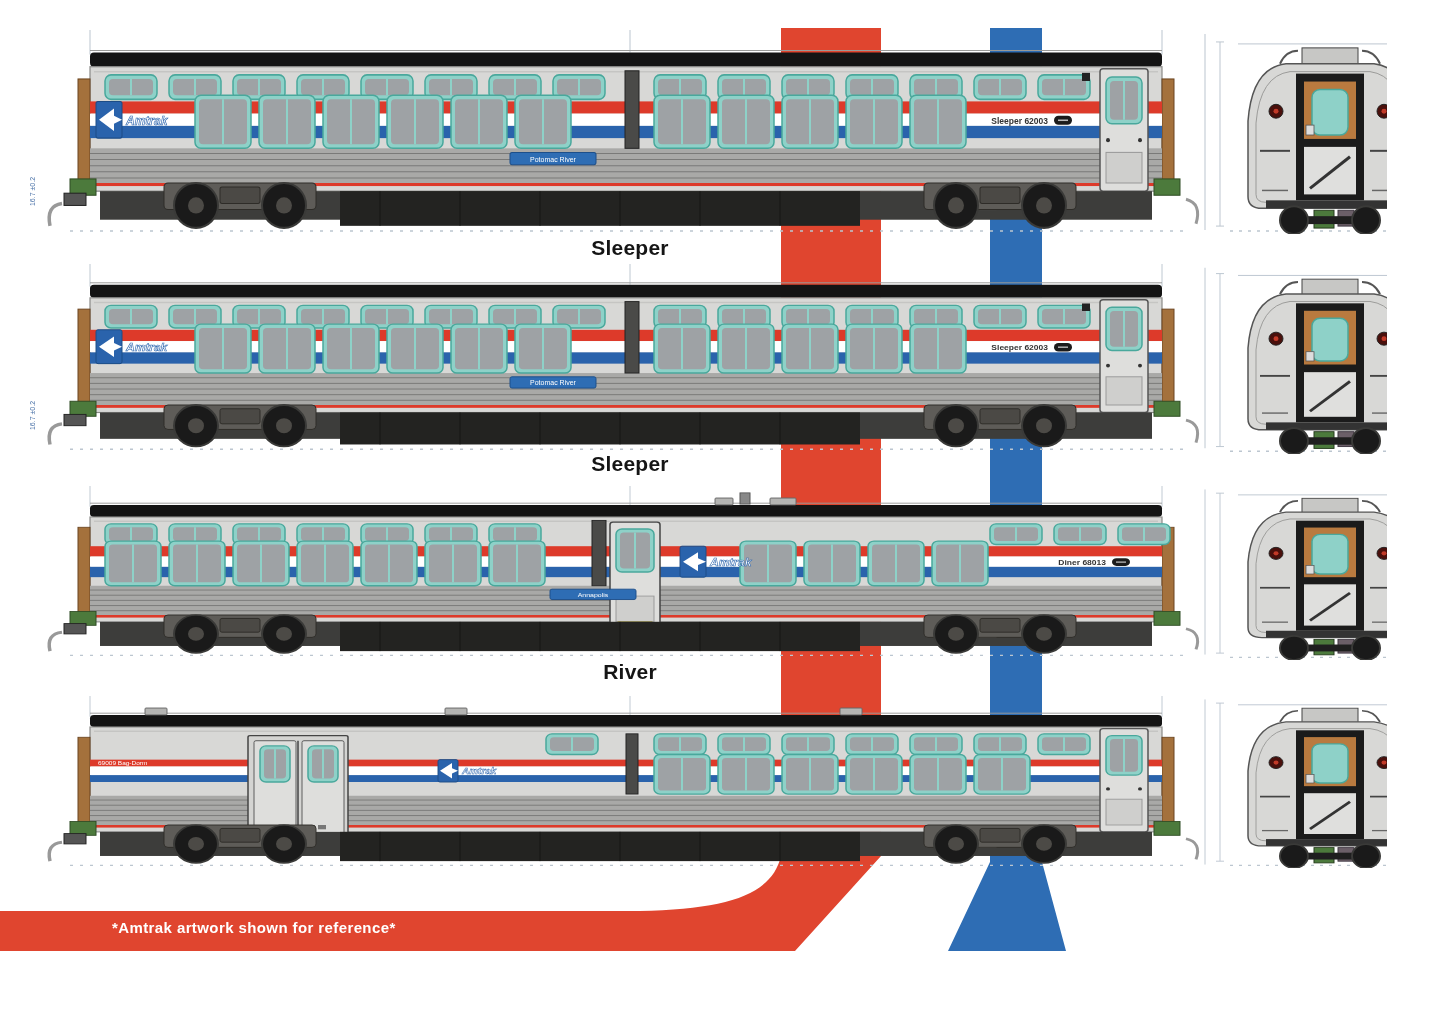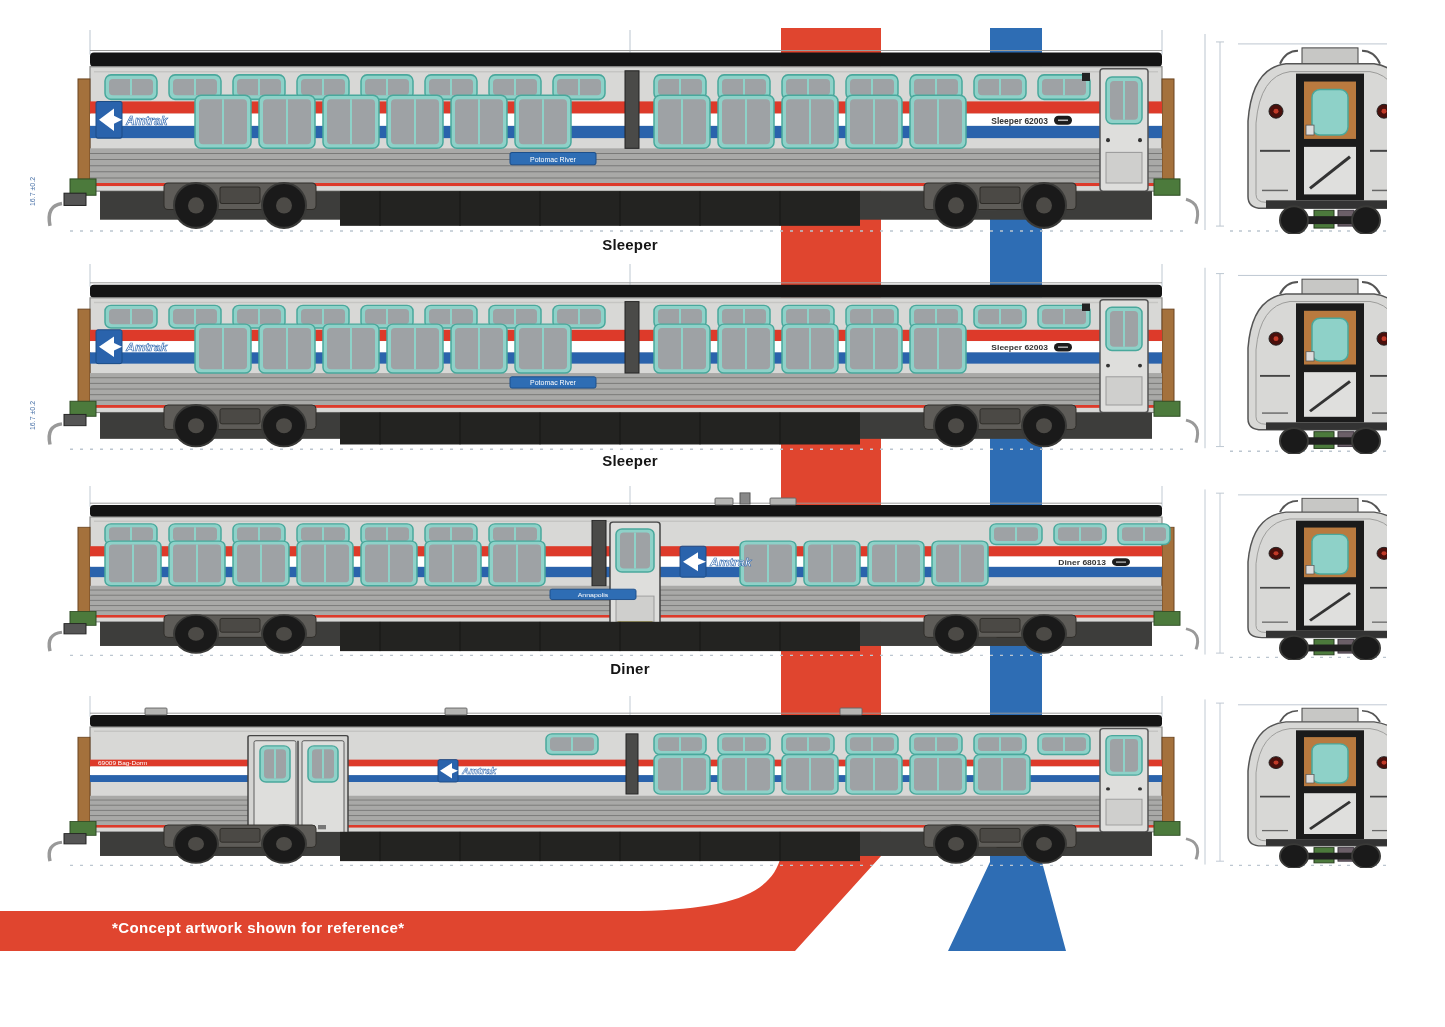--- a/index.html
+++ b/index.html
@@ -2,21 +2,21 @@
 <html><head>
 <meta charset="utf-8">
 <style>
   html,body{margin:0;padding:0;background:#ffffff;}
   .canvas{position:relative;width:1387px;height:1027px;background:#fff;overflow:hidden;
           font-family:"Liberation Sans",sans-serif;}
   .bg{position:absolute;left:0;top:0;width:1445px;height:1027px;}
   .carSvg{position:absolute;left:40px;width:1170px;}
   .endSvg{position:absolute;left:1210px;width:235px;}
   .rowLabel{position:absolute;left:0;width:1260px;text-align:center;
-            font-weight:bold;font-size:15px;color:#151515;letter-spacing:.2px;}
+            font-weight:bold;font-size:21px;color:#151515;letter-spacing:.2px;}
   .dimLabel{position:absolute;left:0px;width:64px;text-align:center;
             font-size:7px;color:#4a72a8;transform:rotate(-90deg);transform-origin:center;}
   .bannerText{position:absolute;left:112px;top:919px;font-weight:bold;
               font-size:15px;color:#ffffff;letter-spacing:.4px;}
 </style>
 </head>
 <body>
 
 <div class="canvas">
 
@@ -834,21 +834,21 @@
       <g>
         <rect x="56" y="166" width="128" height="8" fill="#333"></rect>
         <rect x="104" y="176" width="20" height="18" fill="#4C7A3C" stroke="#253a1c" stroke-width="1"></rect>
         <rect x="128" y="176" width="16" height="16" fill="#6B5F68" stroke="#3e3640" stroke-width="1"></rect>
         <rect x="84" y="182" width="72" height="8" fill="#1f1f1f"></rect>
         <circle cx="84" cy="186" r="14" fill="#1A1A1A" stroke="#3a3a38" stroke-width="2"></circle>
         <circle cx="156" cy="186" r="14" fill="#1A1A1A" stroke="#3a3a38" stroke-width="2"></circle>
         <path d="M196,170 q10,10 2,24" fill="none" stroke="#888" stroke-width="2.5"></path>
       </g>
     </svg>
-  <div class="rowLabel" style="top:660px">Diner</div>
+  <div class="rowLabel" style="top:660px">River</div>
 
   <svg class="carSvg" id="car3" style="top:696px;height:172px" viewBox="0 0 1170 200" preserveAspectRatio="none">
       <g>
         <line x1="50" y1="0" x2="50" y2="24" stroke="#BCC6D0" stroke-width="1"></line>
         <line x1="590" y1="0" x2="590" y2="22" stroke="#BCC6D0" stroke-width="1"></line>
         <line x1="1122" y1="0" x2="1122" y2="24" stroke="#BCC6D0" stroke-width="1"></line>
         <line x1="1165" y1="4" x2="1165" y2="196" stroke="#BCC6D0" stroke-width="1"></line>
         <line x1="30" y1="197" x2="1150" y2="197" stroke="#BCC6D0" stroke-width="1.5" stroke-dasharray="3 7"></line>
       </g>
       <g>
@@ -1067,14 +1067,14 @@
         <rect x="56" y="166" width="128" height="8" fill="#333"></rect>
         <rect x="104" y="176" width="20" height="18" fill="#4C7A3C" stroke="#253a1c" stroke-width="1"></rect>
         <rect x="128" y="176" width="16" height="16" fill="#6B5F68" stroke="#3e3640" stroke-width="1"></rect>
         <rect x="84" y="182" width="72" height="8" fill="#1f1f1f"></rect>
         <circle cx="84" cy="186" r="14" fill="#1A1A1A" stroke="#3a3a38" stroke-width="2"></circle>
         <circle cx="156" cy="186" r="14" fill="#1A1A1A" stroke="#3a3a38" stroke-width="2"></circle>
         <path d="M196,170 q10,10 2,24" fill="none" stroke="#888" stroke-width="2.5"></path>
       </g>
     </svg>
 
-  <div class="bannerText">*Concept artwork shown for reference*</div>
+  <div class="bannerText">*Amtrak artwork shown for reference*</div>
 </div>
 
 </body></html>

